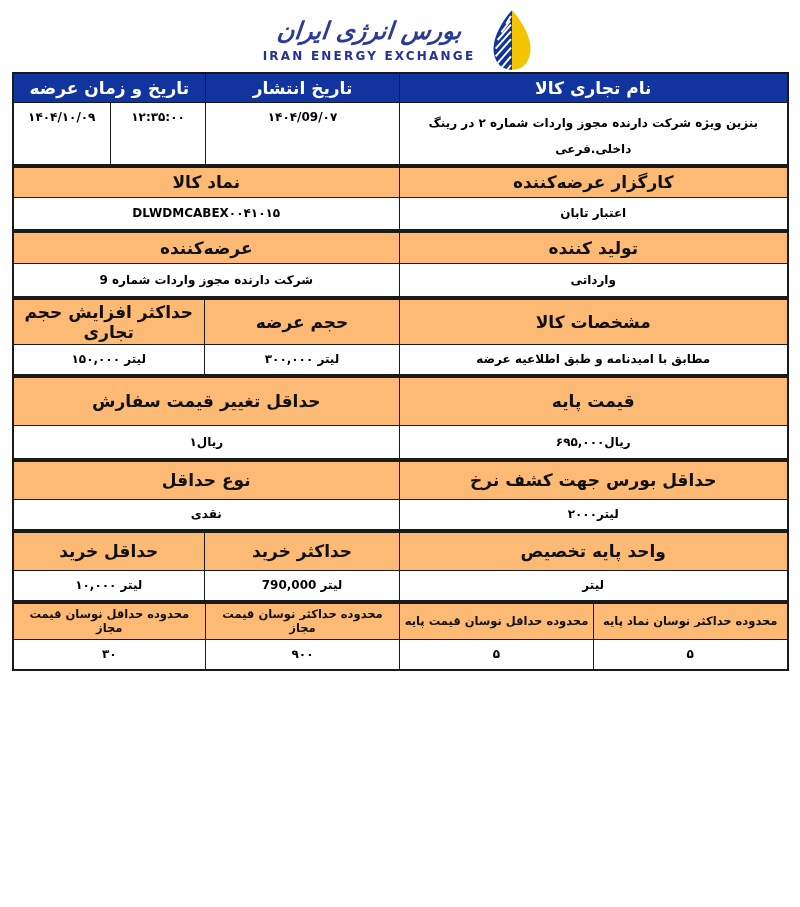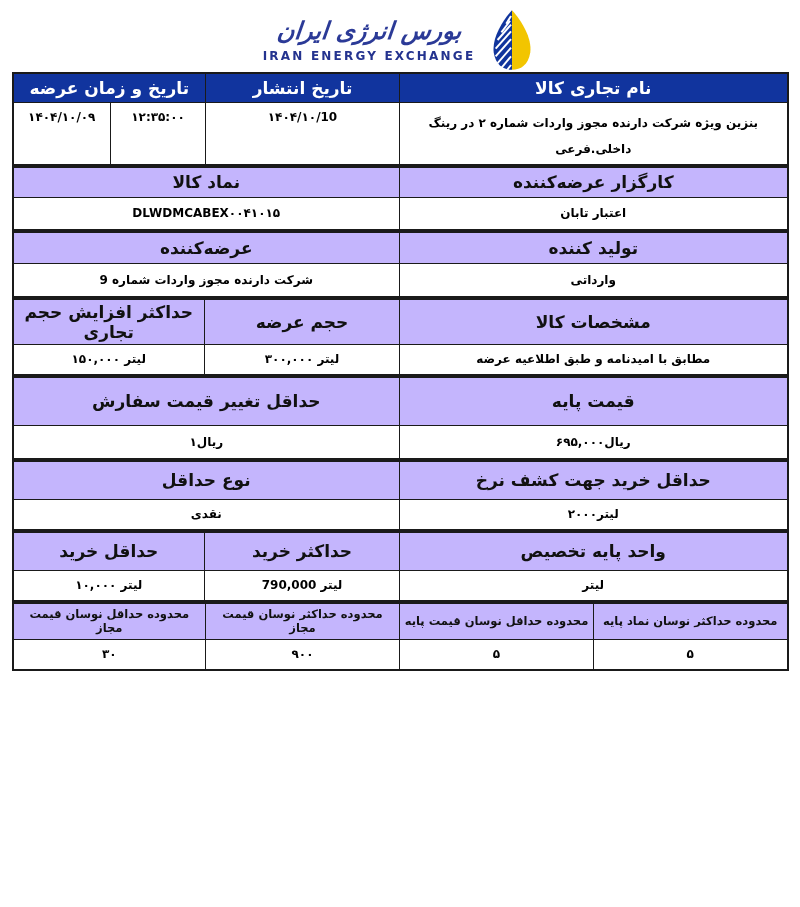--- a/index.html
+++ b/index.html
@@ -34,21 +34,21 @@
     width:775px;margin:0 auto;border-collapse:collapse;table-layout:fixed;
     border:2px solid #1a1a1a;
   }
   .ftable th,.ftable td{
     border:1px solid #1a1a1a;font-weight:bold;text-align:center;
     padding:2px 4px;overflow:hidden;
   }
   .ftable th{font-size:17px;}
   .ftable td{font-size:12px;background:#ffffff;color:#000;}
   .bluehead th{background:#11349e;color:#ffffff;}
-  .grayhead th{background:#c4b5fd;color:#111;}
+  .grayhead th{background:#fdba74;color:#111;}
 
   .mt20{margin-top:20px;} .mt22{margin-top:22px;} .mt24{margin-top:24px;}
   .mt26{margin-top:26px;} .mt27{margin-top:27px;} .mt30{margin-top:30px;}
   .mt31{margin-top:31px;}
 
   .h29{height:29px;} .h31{height:31px;} .h32{height:32px;} .h33{height:33px;}
   .h34{height:34px;} .h36{height:36px;} .h38{height:38px;} .h48{height:48px;}
   .h62{height:62px;}
 
   tr.toprow td{vertical-align:top;padding-top:7px;}
@@ -91,21 +91,21 @@
       </colgroup>
     <tbody>
         <tr class="bluehead h29">
       <th>نام تجاری کالا</th>
       <th>تاریخ انتشار</th>
       <th colspan="2">تاریخ و زمان عرضه</th>
     </tr>
     <tr class="toprow h62">
       <td class="product">بنزین ویژه شرکت دارنده مجوز واردات شماره ۲ در رینگ
 داخلی.فرعی</td>
-      <td>۱۴۰۴/۱۰/10</td>
+      <td>۱۴۰۴/09/۰۷</td>
       <td>۱۲:۳۵:۰۰</td>
       <td>۱۴۰۴/۱۰/۰۹</td>
     </tr>
   </tbody>
     </table>
 
   <table class="ftable mt20">
     <colgroup>
         <col style="width:388px">
         <col style="width:387px">
@@ -176,21 +176,21 @@
   </tbody>
     </table>
 
   <table class="ftable mt24">
     <colgroup>
         <col style="width:388px">
         <col style="width:387px">
       </colgroup>
     <tbody>
         <tr class="grayhead h38">
-      <th>حداقل خرید جهت کشف نرخ</th>
+      <th>حداقل بورس جهت کشف نرخ</th>
       <th>نوع حداقل</th>
     </tr>
     <tr class="h31">
       <td>لیتر۲۰۰۰</td>
       <td>نقدی</td>
     </tr>
   </tbody>
     </table>
 
   <table class="ftable mt30">

